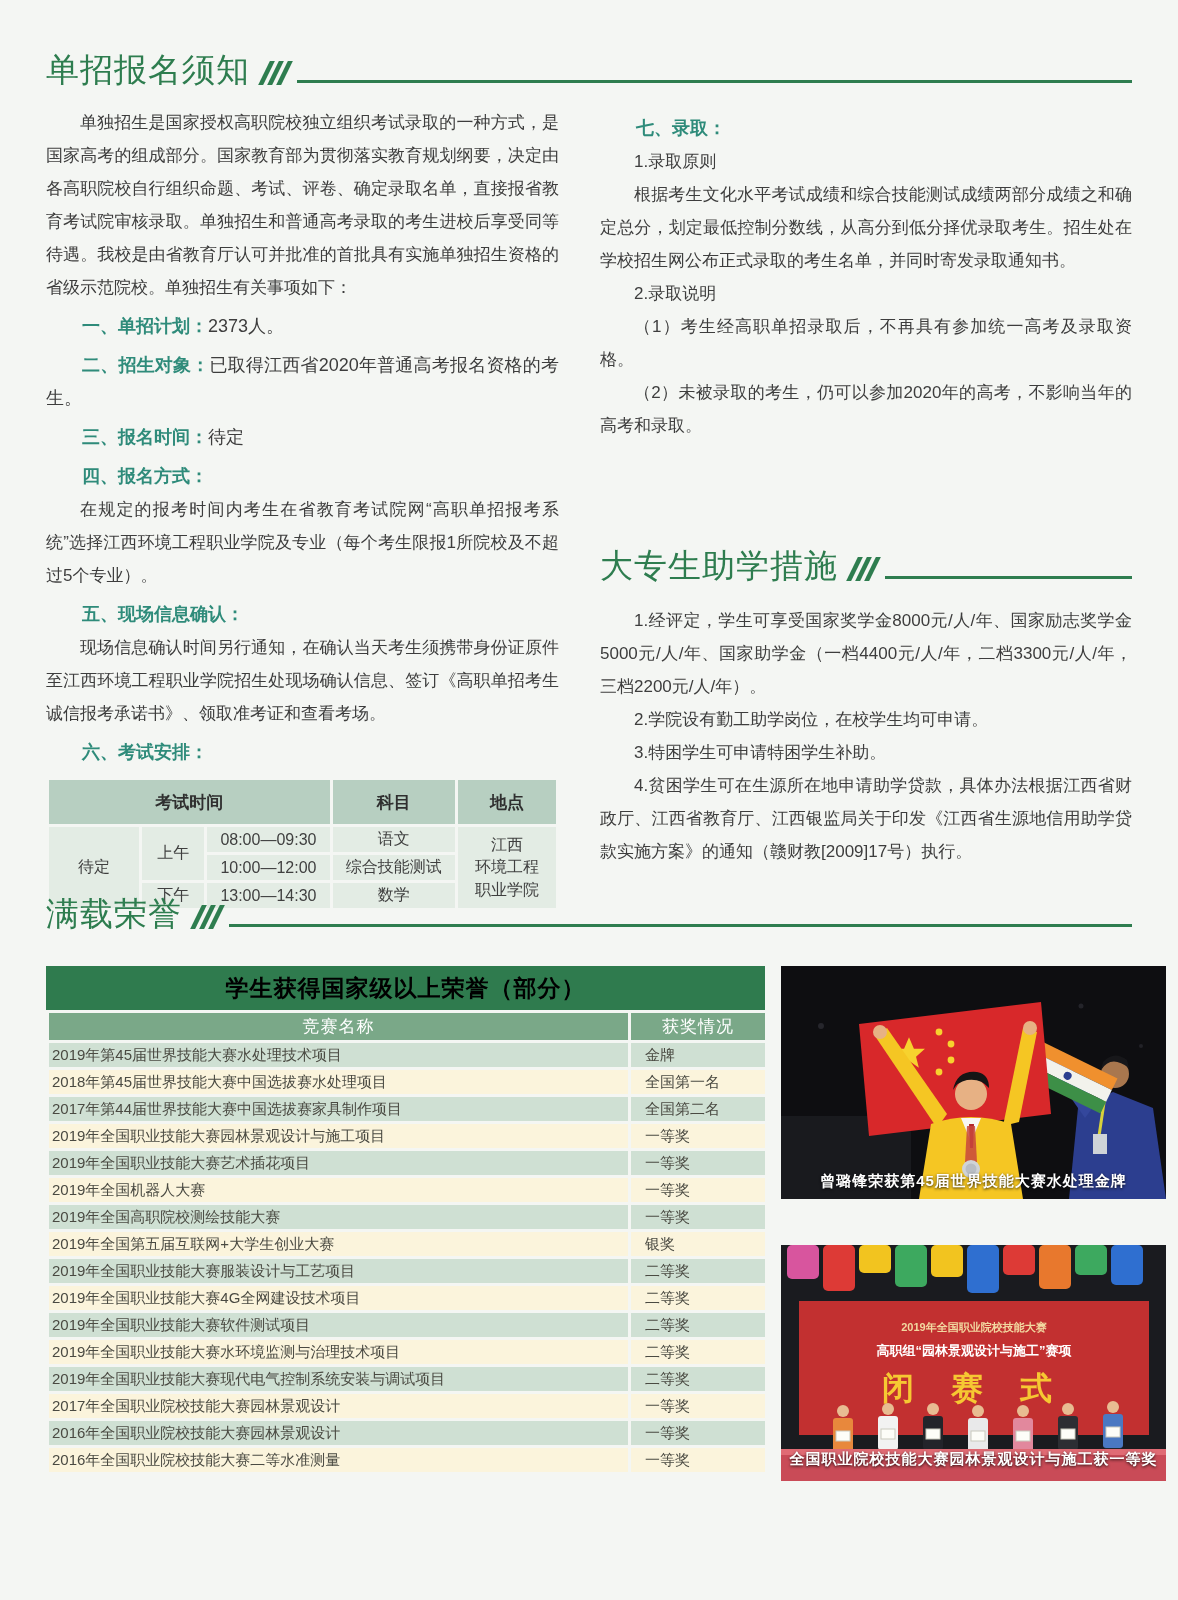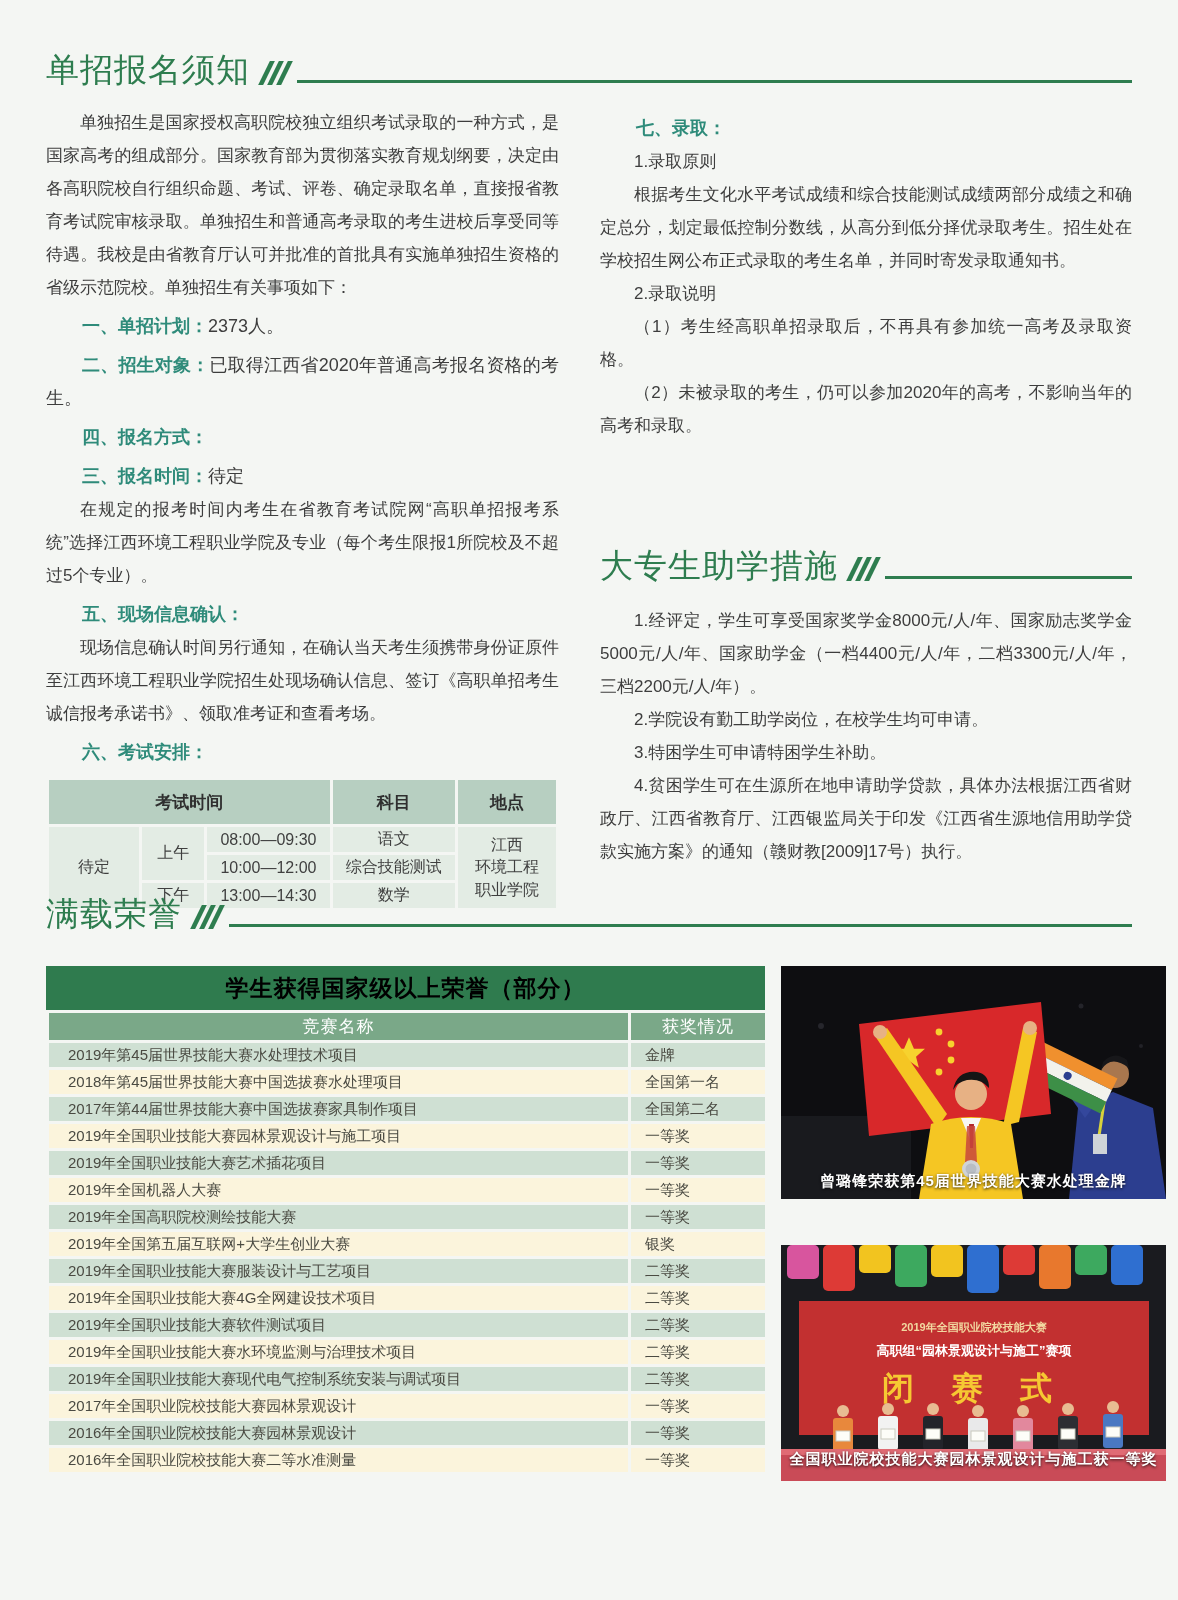--- a/index.html
+++ b/index.html
@@ -44,21 +44,21 @@
   table.exam td{background:var(--exam-cell);font-size:16px;color:#3f3f3f;text-align:center;height:25px;white-space:nowrap;}
   table.exam td.place{white-space:pre-line;line-height:1.4;font-size:16px;}
 
   
   .awards-title{width:719px;height:44px;background:var(--tbl-title);color:#000000;
     font-size:23px;font-weight:800;text-align:center;line-height:44px;letter-spacing:1px;}
   table.awards{border-collapse:separate;border-spacing:3px;table-layout:fixed;width:719px;margin-top:0;}
   table.awards th{background:var(--tbl-head);color:#fff;font-family:"Liberation Serif", serif;
     font-size:17px;font-weight:400;height:27px;letter-spacing:1px;}
   table.awards td{font-size:15px;color:#4a4a42;height:24px;overflow:hidden;white-space:nowrap;}
-  table.awards td.name{padding-left:19px;margin-left:36px;}
+  table.awards td.name{padding-left:3px;margin-left:36px;}
   table.awards td.award{padding-left:14px;}
   table.awards tbody tr:nth-child(odd) td{background:var(--row-sage);}
   table.awards tbody tr:nth-child(even) td{background:var(--row-cream);}
 
   
   .photo{position:absolute;overflow:hidden;}
   .photo svg{display:block;}
   .photo-caption{
     position:absolute;left:0;right:0;bottom:8px;text-align:center;
     color:#fff;font-size:15px;font-weight:700;letter-spacing:1px;
@@ -78,23 +78,23 @@
   <span class="rule"></span>
 </div>
 
 <div class="abs" style="left:46px;top:106px;width:513px;">
   <p class="para">单独招生是国家授权高职院校独立组织考试录取的一种方式，是国家高考的组成部分。国家教育部为贯彻落实教育规划纲要，决定由各高职院校自行组织命题、考试、评卷、确定录取名单，直接报省教育考试院审核录取。单独招生和普通高考录取的考生进校后享受同等待遇。我校是由省教育厅认可并批准的首批具有实施单独招生资格的省级示范院校。单独招生有关事项如下：</p>
 
   <p class="item"><span class="item-label">一、单招计划：</span><span>2373人。</span></p>
 
   <p class="item"><span class="item-label">二、招生对象：</span><span>已取得江西省2020年普通高考报名资格的考生。</span></p>
 
+  <p class="item"><span class="item-label">三、报名时间：</span><span>待定</span></p>
+
   <p class="item"><span class="item-label">四、报名方式：</span></p>
-
-  <p class="item"><span class="item-label">三、报名时间：</span><span>待定</span></p>
   <p class="para">在规定的报考时间内考生在省教育考试院网“高职单招报考系统”选择江西环境工程职业学院及专业（每个考生限报1所院校及不超过5个专业）。</p>
 
   <p class="item"><span class="item-label">五、现场信息确认：</span></p>
   <p class="para">现场信息确认时间另行通知，在确认当天考生须携带身份证原件至江西环境工程职业学院招生处现场确认信息、签订《高职单招考生诚信报考承诺书》、领取准考证和查看考场。</p>
 
   <p class="item"><span class="item-label">六、考试安排：</span></p>
 
   <table class="exam">
     <colgroup>
         <col style="width:90px">

